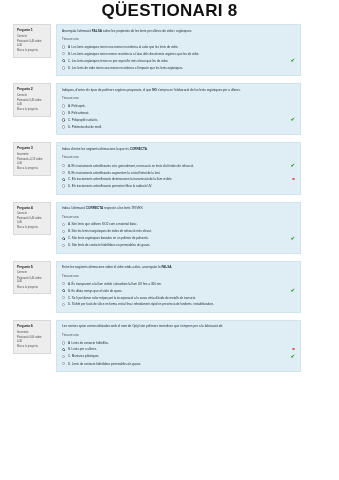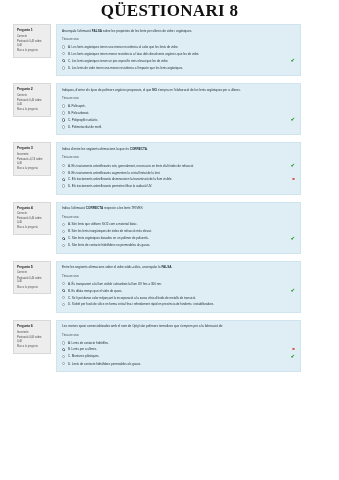--- a/index.html
+++ b/index.html
@@ -21,21 +21,21 @@
     background: #ffffff;
   }
   .page-title {
     text-align: center;
     font-size: 17px;
     font-weight: bold;
     letter-spacing: 0.3px;
     color: #111;
     padding-top: 1px;
     padding-bottom: 3px;
-    font-family: Liberation Serif, serif;
+    font-family: Liberation Sans, sans-serif;
   }
   .quiz-body {
     padding: 0 10px 0 13px;
     box-sizing: border-box;
     width: 311px;
   }
   .question {
     display: flex;
     align-items: flex-start;
     margin-bottom: 7px;

